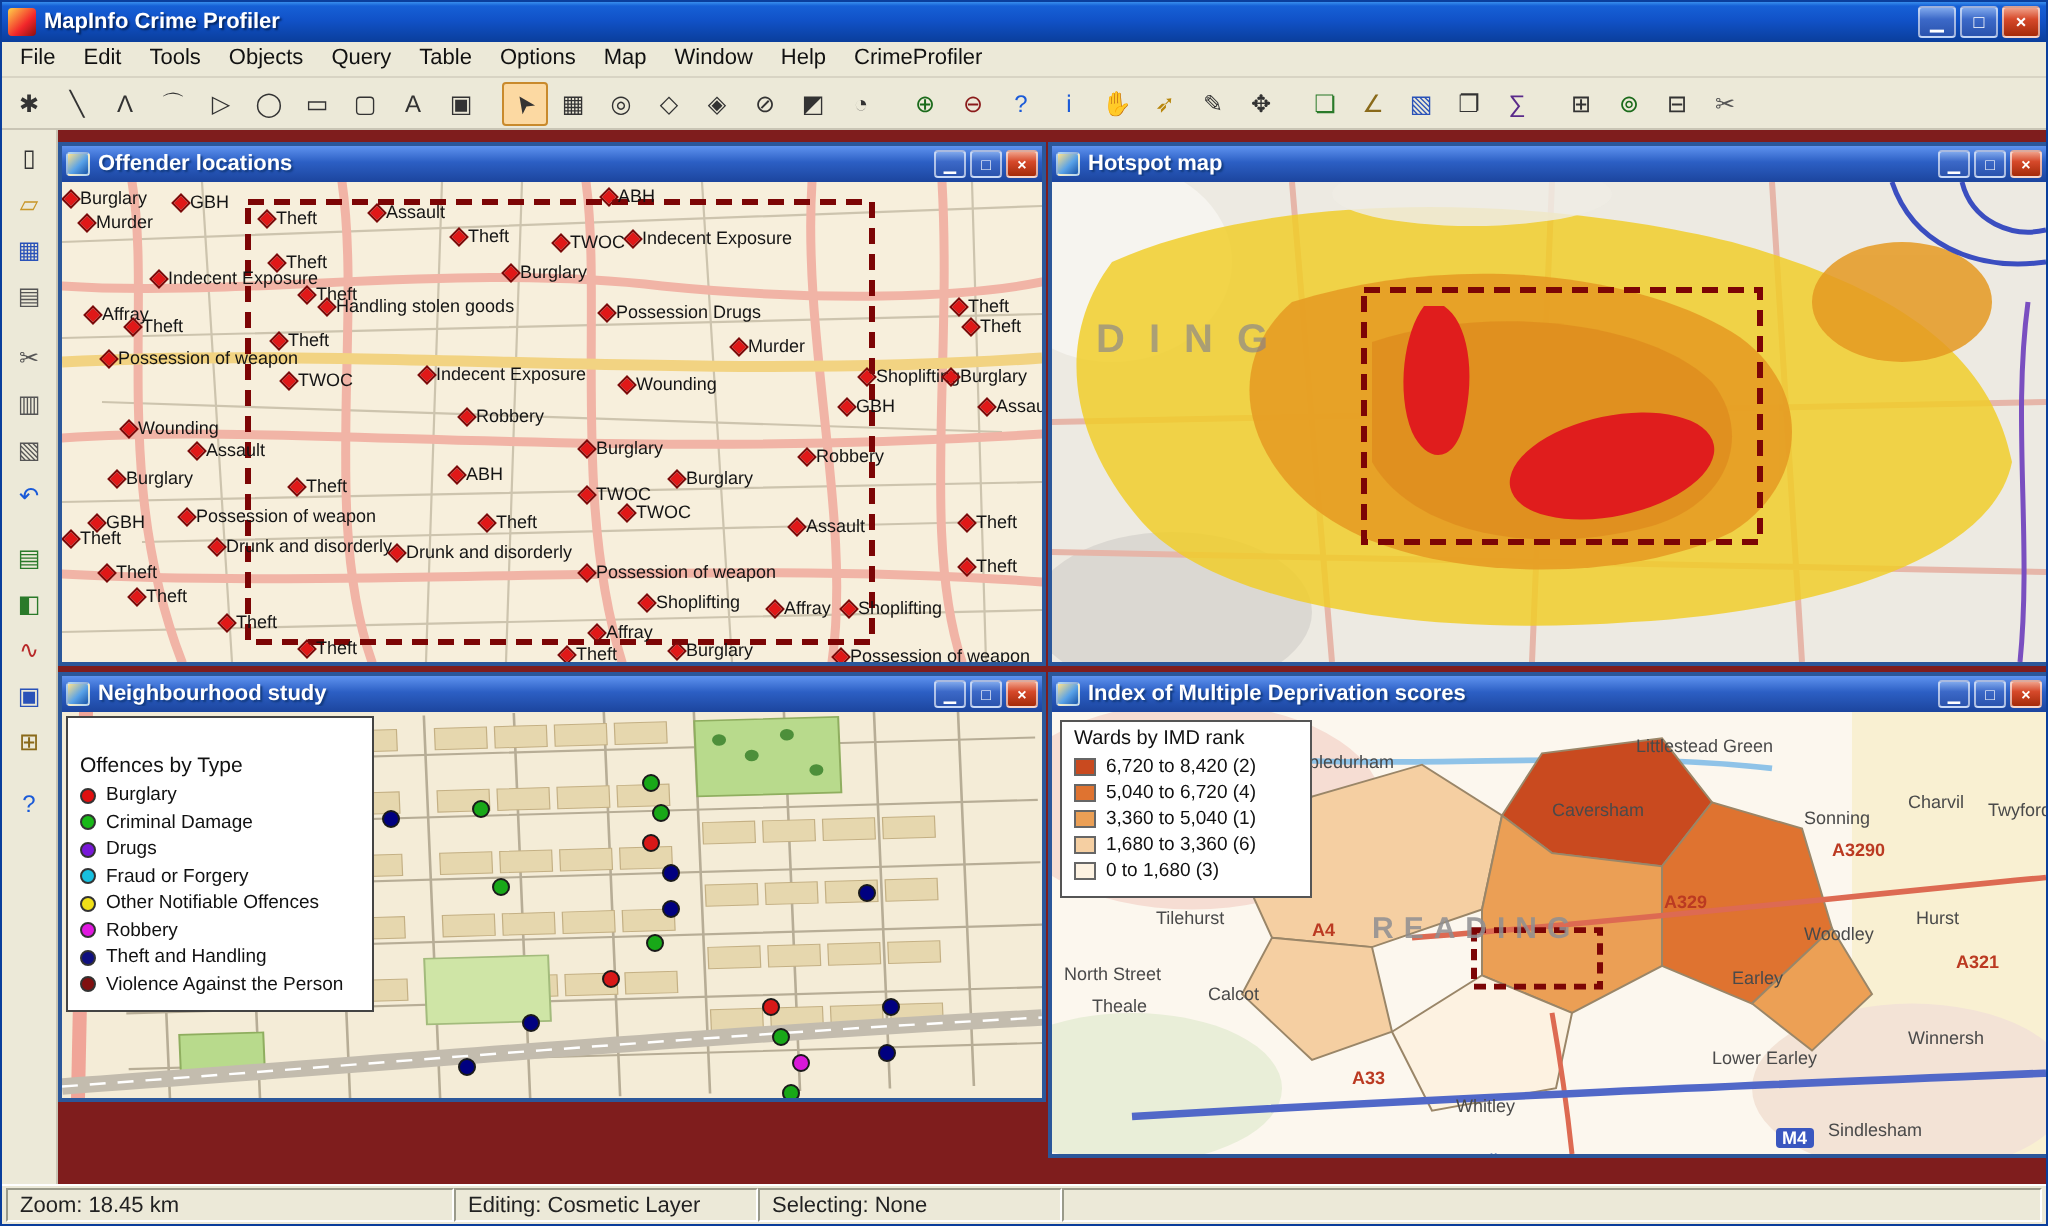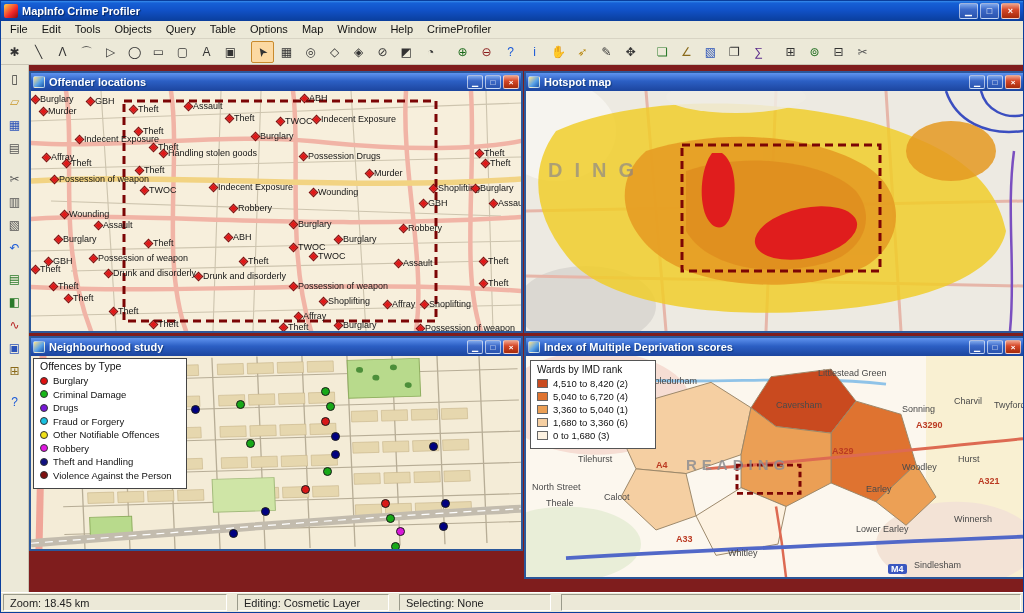--- a/index.html
+++ b/index.html
@@ -35,35 +35,35 @@
 .ctext{flex:1;white-space:nowrap;overflow:hidden;text-shadow:1px 1px 1px #123a7e}
 .cbtns{display:flex;gap:2px}
 .cbtn{width:16px;height:14px;border-radius:2px;border:1px solid rgba(255,255,255,.6);background:linear-gradient(#7fa8ec,#3c69c8 40%,#2a53ae);color:#fff;font-size:8px;font-weight:bold;display:flex;align-items:center;justify-content:center}
 .cbtn.close{background:linear-gradient(#f0a088,#d6492a 40%,#a52a0a)}
 .cbody{position:relative;flex:1;overflow:hidden;background:#f6eedc}
 .cbody>svg{position:absolute;inset:0;width:100%;height:100%}
 .overlay{position:absolute;inset:0}
 .crime-label{position:absolute;display:flex;align-items:center;gap:2px;font-size:9px;color:#151515;white-space:nowrap}
 .dm{width:5px;height:5px;background:#e01818;outline:1px solid #7a0a0a;transform:rotate(45deg);flex:none}
 .dot{position:absolute;width:9px;height:9px;border-radius:50%;border:1px solid #1a1a1a}
-.nlegend{position:absolute;left:2px;top:2px;width:154px;background:#fff;border:1px solid #444;padding:1px 6px 5px;font-size:9.5px;color:#111;z-index:5}
+.nlegend{position:absolute;left:2px;top:2px;width:154px;background:#fff;border:1px solid #444;padding:18px 6px 5px;font-size:9.5px;color:#111;z-index:5}
 .nl-title{font-size:10.5px;margin-bottom:3px}
 .nl-item{display:flex;align-items:center;gap:5px;margin:2.5px 0}
 .nl-item .sw{width:8px;height:8px;border-radius:50%;border:1px solid #333;flex:none}
 .ilegend{position:absolute;left:4px;top:4px;width:126px;background:#fff;border:1px solid #555;padding:3px 6px 5px;font-size:9.5px;color:#111;z-index:5}
 .il-title{font-size:10px;margin-bottom:3px}
 .il-item{display:flex;align-items:center;gap:5px;margin:2px 0}
 .il-item .sw{width:11px;height:9px;border:1px solid #666;flex:none}
 .pl{position:absolute;font-size:9px;color:#4a4a4a;white-space:nowrap}
 .pl.city{color:#2458b0;font-style:italic;font-size:10px}
 .pl.map-caps{color:#8f8f92;font-size:15px;letter-spacing:5px;font-weight:bold;opacity:.85}
 .pl.road-a{color:#bb3a22;font-weight:bold}
 .pl.road-m{background:#3a57c0;color:#fff;font-weight:bold;padding:0 3px;border-radius:2px}
 .hs-text{position:absolute;left:22px;top:68px;font-size:20px;letter-spacing:12px;color:#7d7d93;opacity:.6;font-weight:bold}
-.statusbar{height:20px;background:#ece9d8;border-top:1px solid #fff;display:flex;gap:10px;padding:1px 2px;align-items:stretch;flex:none}
+.statusbar{height:20px;background:#ece9d8;border-top:1px solid #fff;display:flex;gap:0;padding:1px 2px;align-items:stretch;flex:none}
 .spanel{border:1px solid;border-color:#9a9a8a #fff #fff #9a9a8a;padding:2px 6px;font-size:11px;color:#222;white-space:nowrap;overflow:hidden}
 .s1{width:224px}.s2{width:152px}.s3{width:152px}.s4{flex:1}
 </style>
 </head>
 <body>
 
 <div class="app">
 
   <div class="titlebar">
     <div class="app-icon"></div>
@@ -796,21 +796,21 @@
               <div class="pl road-a" style="left: 150px; top: 178px;">A33</div>
               <div class="pl road-a" style="left: 452px; top: 120px;">A321</div>
               <div class="pl road-m" style="left: 362px; top: 208px;">M4</div>
             </div>
           <div class="ilegend">
             <div class="il-title">Wards by IMD rank</div>
             <div>
 
             <div class="il-item">
                   <i class="sw" style="background: rgb(201, 74, 31);"></i>
-                  <span>4,510 to 8,420  (2)</span>
+                  <span>6,720 to 8,420  (2)</span>
                 </div>
                 <div class="il-item">
                   <i class="sw" style="background: rgb(223, 115, 48);"></i>
                   <span>5,040 to 6,720  (4)</span>
                 </div>
                 <div class="il-item">
                   <i class="sw" style="background: rgb(235, 159, 85);"></i>
                   <span>3,360 to 5,040  (1)</span>
                 </div>
                 <div class="il-item">

